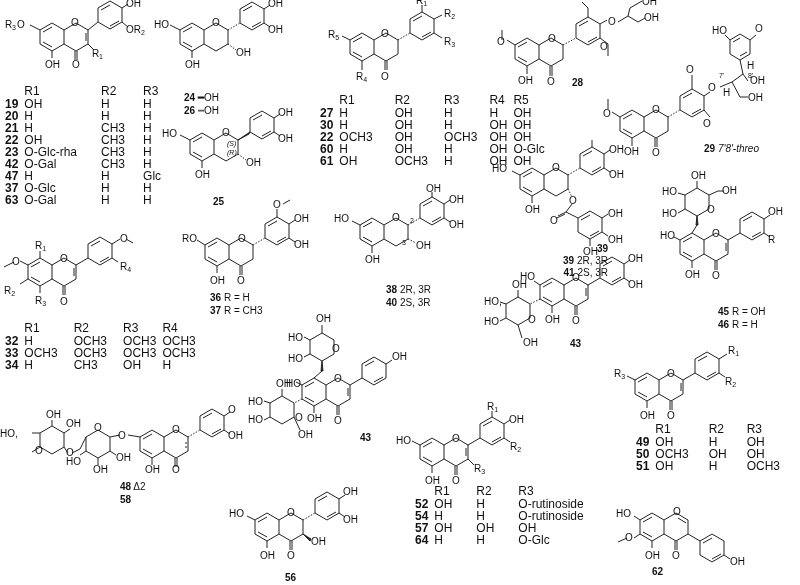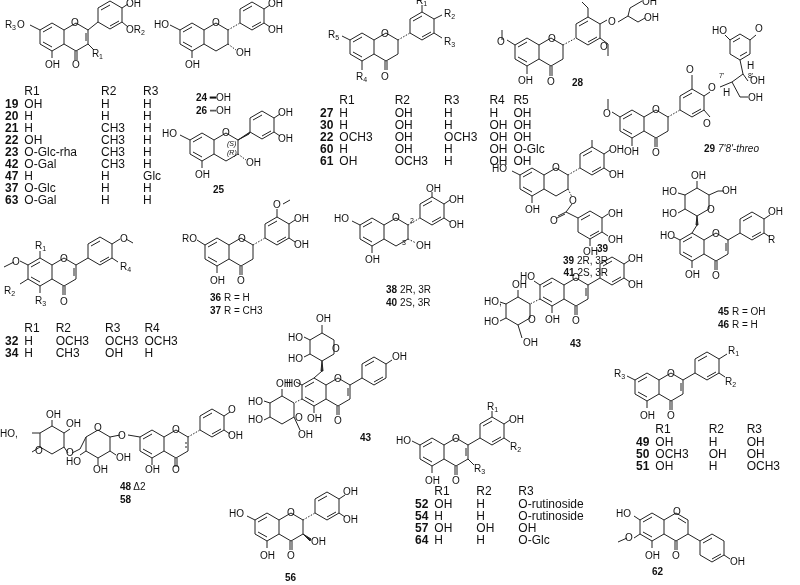--- a/index.html
+++ b/index.html
@@ -131,21 +131,21 @@
   <line x1="78" y1="44" x2="86" y2="50" stroke-dasharray="1.5,1.5"></line>
   <line x1="30" y1="30" x2="20" y2="25"></line>
   <line x1="42" y1="51" x2="42" y2="58"></line>
   <text x="118" y="7">OH</text>
     <text x="118" y="33">OH</text>
   <text x="4" y="28">HO</text>
     <text x="62" y="26">O</text>
   <text x="86" y="56">OH</text>
     <text x="35" y="68">OH</text>
 </svg>
-<div class="caption" style="left:196px;top:91px;line-height:13px">
+<div class="caption" style="left:184px;top:91px;line-height:13px">
   <div><b>24</b> <span style="font-weight:bold">━</span>OH</div>
   <div><b>26</b> ┅OH</div>
 </div>
 
 <svg class="mol" style="left:160px;top:115px" width="140" height="85">
   <polygon points="30,25 42,18 54,25 54,39 42,46 30,39"></polygon>
   <line x1="33" y1="27" x2="42" y2="22"></line>
     <line x1="33" y1="37" x2="42" y2="42"></line>
   <polyline points="54,25 66,18 78,25 78,39 66,46 54,39"></polyline>
   <polygon points="78,25 90,17 89,19" style="fill:#222"></polygon>
@@ -159,21 +159,21 @@
   <line x1="42" y1="46" x2="42" y2="53"></line>
   <text x="118" y="1">OH</text>
     <text x="118" y="27">OH</text>
   <text x="2" y="22">HO</text>
     <text x="62" y="21">O</text>
   <text x="67" y="31" style="font-size:7px;font-style:italic">(S)</text>
   <text x="67" y="40" style="font-size:7px;font-style:italic">(R)</text>
   <text x="86" y="51">OH</text>
     <text x="35" y="63">OH</text>
 </svg>
-<div class="caption" style="left:213px;top:184px"><b>25</b></div>
+<div class="caption" style="left:213px;top:196px"><b>25</b></div>
 
 <svg class="mol" style="left:310px;top:0" width="180" height="95">
   <polygon points="40,40 52,33 64,40 64,54 52,61 40,54"></polygon>
   <line x1="43" y1="42" x2="52" y2="37"></line>
     <line x1="43" y1="52" x2="52" y2="57"></line>
   <polyline points="64,40 76,33 88,40 88,54 76,61 64,54"></polyline>
   <line x1="75" y1="61" x2="75" y2="70"></line>
     <line x1="77" y1="61" x2="77" y2="70"></line>
   <line x1="88" y1="40" x2="100" y2="33" stroke-dasharray="1.5,1.5"></line>
   <polygon points="100,33 100,19 112,12 124,19 124,33 112,40"></polygon>
@@ -360,20 +360,27 @@
       <tr class="hdr">
         <td></td>
         <td>R1</td>
         <td style="padding-left:10px">R2</td>
         <td style="padding-left:10px">R3</td>
         <td>R4</td>
       </tr>
   <tr>
         <td class="cid">32</td>
         <td>H</td>
+        <td style="padding-left:10px">OCH3</td>
+        <td style="padding-left:10px">OCH3</td>
+        <td>OCH3</td>
+      </tr>
+  <tr>
+        <td class="cid">33</td>
+        <td>OCH3</td>
         <td style="padding-left:10px">OCH3</td>
         <td style="padding-left:10px">OCH3</td>
         <td>OCH3</td>
       </tr>
   <tr>
         <td class="cid">34</td>
         <td>H</td>
         <td style="padding-left:10px">CH3</td>
         <td style="padding-left:10px">OH</td>
         <td>H</td>

